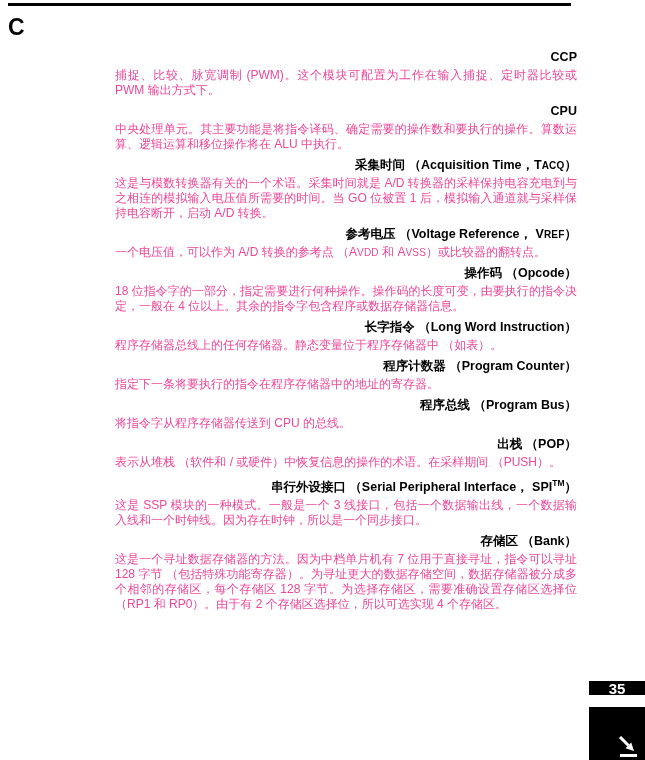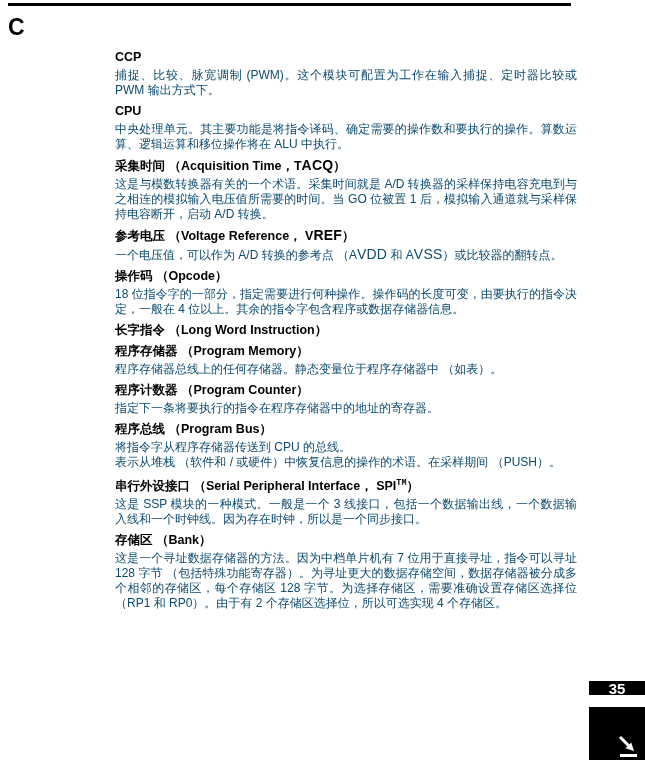--- a/index.html
+++ b/index.html
@@ -21,28 +21,29 @@
     letter-spacing: 0.5px;
   }
   .content {
     position: absolute; left: 115px; top: 44px;
     width: 462px;
   }
   .entry-term {
     font-size: 12.5px; line-height: 15px;
     font-weight: bold; color: #000000;
     margin: 6px 0 3px 0;
+    text-align: right;
   }
   .entry-def {
     font-size: 12px; line-height: 15px;
-    margin: 0; color: #0c4a6e;
+    margin: 0; color: #ec4899;
     text-align: justify;
   }
-  .seg-small { font-size: 14px; letter-spacing: 0.2px; }
-  .seg-sup   { font-size: 8.5px; vertical-align: super; font-family: Liberation Mono, monospace; }
+  .seg-small { font-size: 10px; letter-spacing: 0.2px; }
+  .seg-sup   { font-size: 8.5px; vertical-align: super; }
   .page-tab {
     position: absolute; left: 589px; top: 681px;
     width: 56px; height: 14px; background: #000000;
     display: flex; align-items: center; justify-content: center;
   }
   .page-tab span {
     color: #ffffff; font-weight: bold; font-size: 15px;
     font-family: "Liberation Sans", sans-serif;
   }
   .next-box {
@@ -90,35 +91,35 @@
   <section class="entry">
     <h3 class="entry-term"><span>操作码 （Opcode）</span></h3>
     <p class="entry-def"><span>18 位指令字的一部分，指定需要进行何种操作。操作码的长度可变，由要执行的指令决定，一般在 4 位以上。其余的指令字包含程序或数据存储器信息。</span></p>
   </section>
 
   <section class="entry">
     <h3 class="entry-term"><span>长字指令 （Long Word Instruction）</span></h3>
   </section>
 
   <section class="entry">
-    <h3 class="entry-term"><span>程序存储器 （Program Memory）</span></h3>
     <p class="entry-def"><span>程序存储器总线上的任何存储器。静态变量位于程序存储器中 （如表）。</span></p>
   </section>
 
   <section class="entry">
     <h3 class="entry-term"><span>程序计数器 （Program Counter）</span></h3>
     <p class="entry-def"><span>指定下一条将要执行的指令在程序存储器中的地址的寄存器。</span></p>
   </section>
 
   <section class="entry">
     <h3 class="entry-term"><span>程序总线 （Program Bus）</span></h3>
     <p class="entry-def"><span>将指令字从程序存储器传送到 CPU 的总线。</span></p>
   </section>
 
   <section class="entry">
+    <h3 class="entry-term"><span>出栈 （POP）</span></h3>
     <p class="entry-def"><span>表示从堆栈 （软件和 / 或硬件）中恢复信息的操作的术语。在采样期间 （PUSH）。</span></p>
   </section>
 
   <section class="entry">
     <h3 class="entry-term"><span>串行外设接口 （Serial Peripheral Interface， SPI</span><span class="seg-sup">TM</span><span>）</span></h3>
     <p class="entry-def"><span>这是 SSP 模块的一种模式。一般是一个 3 线接口，包括一个数据输出线，一个数据输入线和一个时钟线。因为存在时钟，所以是一个同步接口。</span></p>
   </section>
 
   <section class="entry">
     <h3 class="entry-term"><span>存储区 （Bank）</span></h3>

